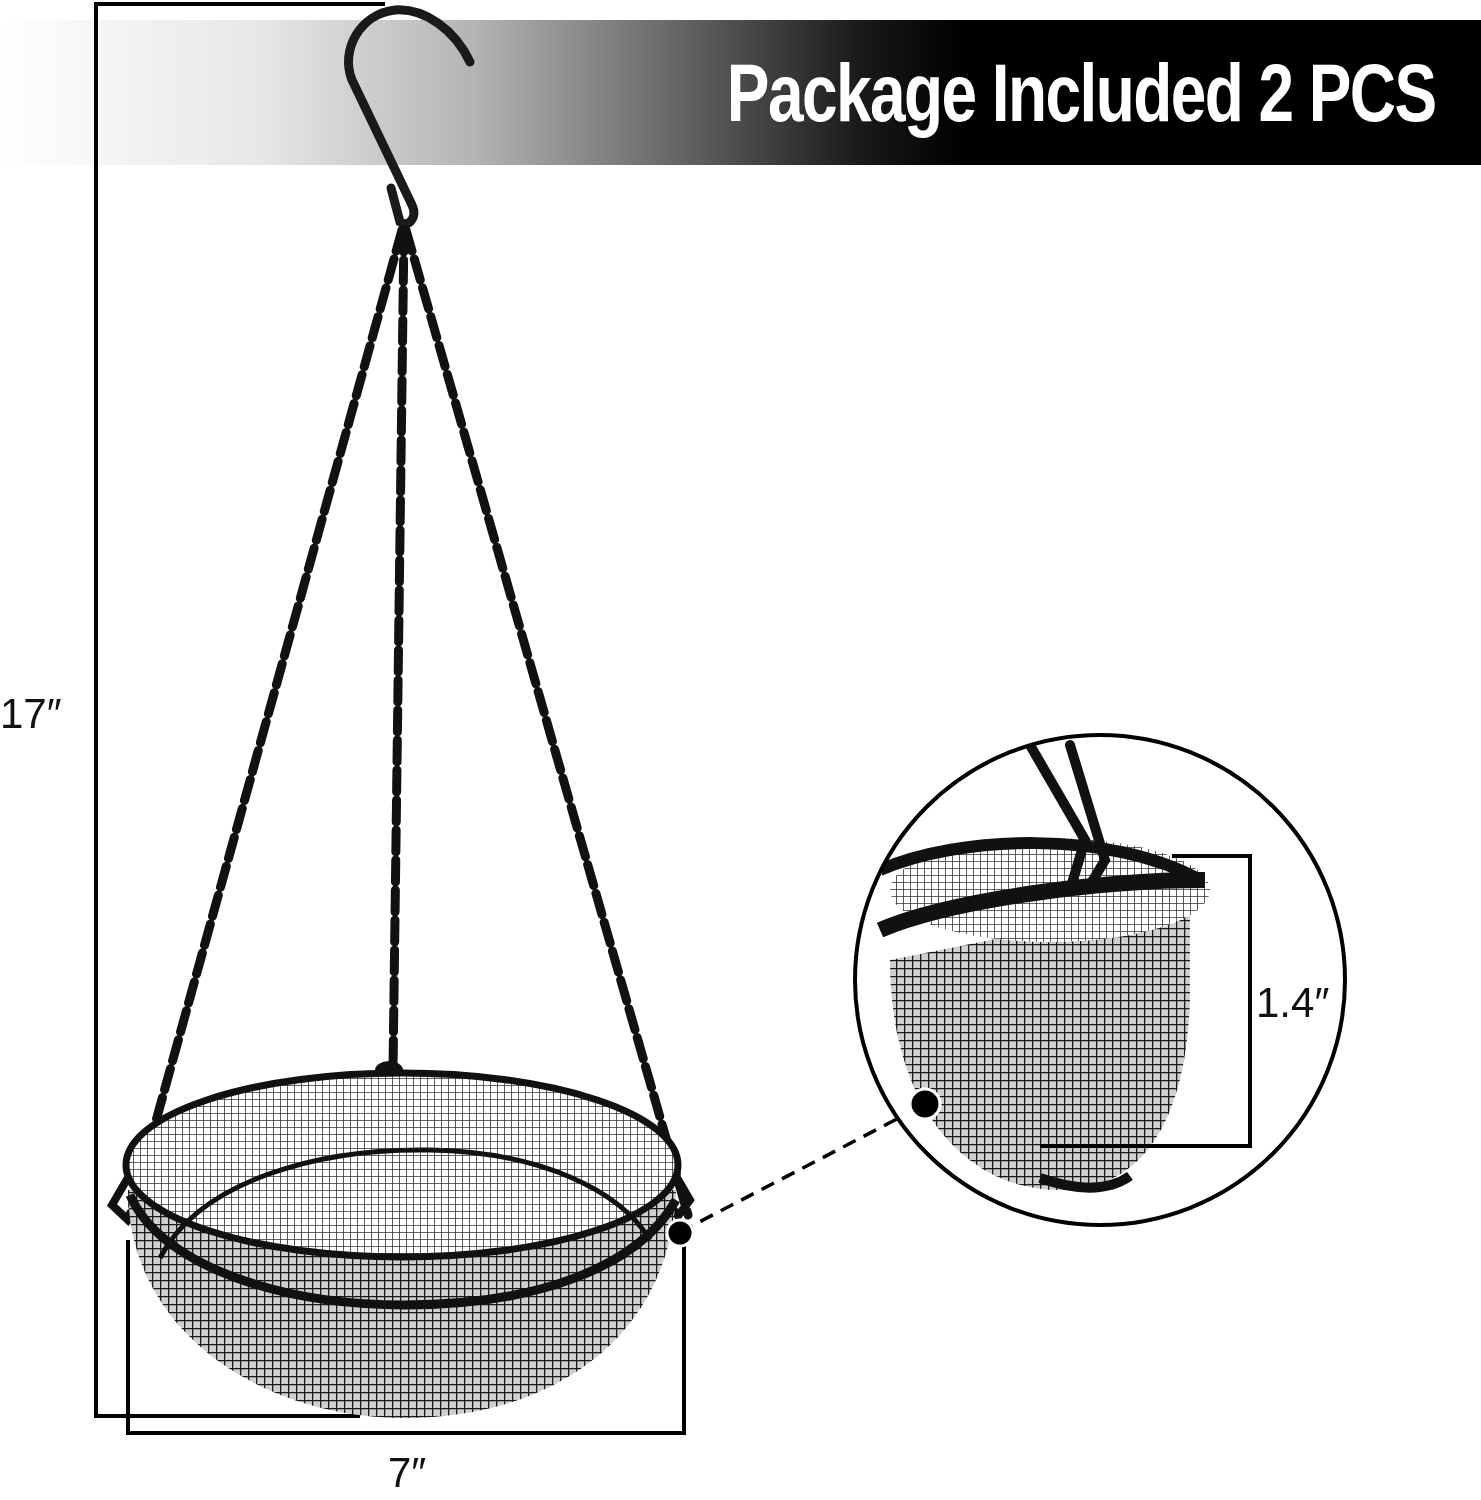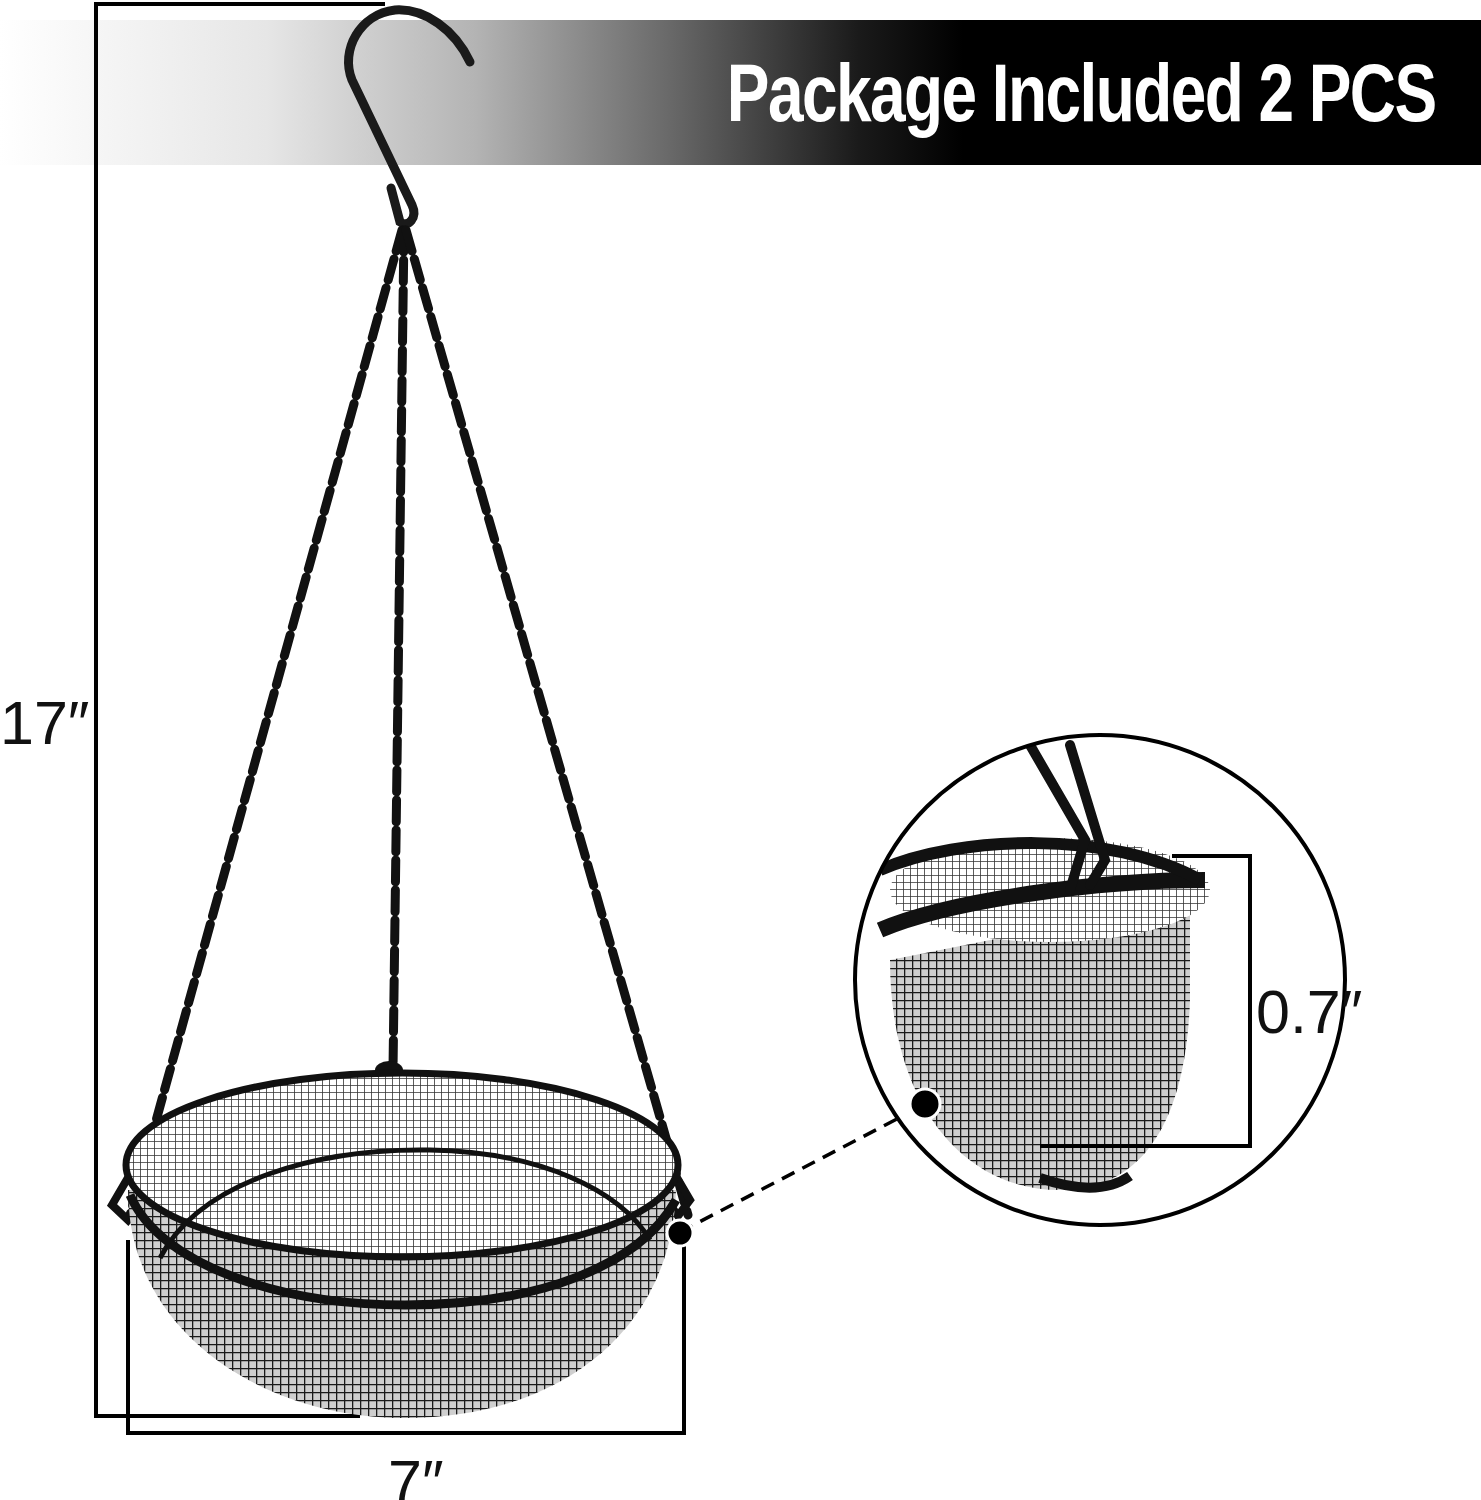--- a/index.html
+++ b/index.html
@@ -8,21 +8,21 @@
     position:absolute; left:0; top:20px; width:1481px; height:145px;
     background: linear-gradient(90deg, #ffffff 0%, #e6e6e6 18%, #b4b4b4 32%, #6a6a6a 45%, #1a1a1a 58%, #000000 65%, #000000 100%);
   }
   .banner-title {
     position:absolute; right:46px; top:20px; height:145px; line-height:145px;
     color:#ffffff; font-family:"Liberation Sans", sans-serif; font-weight:bold;
     font-size:82px; letter-spacing:-2px; transform:scaleX(0.78); transform-origin:right center;
     white-space:nowrap;
   }
   svg.art { position:absolute; left:0; top:0; }
-  .dim { position:absolute; color:#111; font-family:"Liberation Sans", sans-serif; font-size:61px; line-height:1; }
+  .dim { position:absolute; color:#111; font-family:"Liberation Sans", sans-serif; font-size:42px; line-height:1; }
   .dim-height { left:0px; top:693px; }
   .dim-width { left:388px; top:1452px; }
   .dim-depth { left:1256px; top:982px; }
 </style>
 </head>
 <body>
 
 <div class="banner"></div>
 <div class="banner-title">Package Included 2 PCS</div>
 
@@ -92,13 +92,13 @@
     <circle cx="925" cy="1104" r="15" fill="#000" stroke="#fff" stroke-width="3"></circle>
   </g>
 
   <g>
     <polyline points="1172,856 1250,856 1250,1146 1040,1146" fill="none" stroke="#000" stroke-width="4"></polyline>
   </g>
 </svg>
 
 <div class="dim dim-height">17″</div>
 <div class="dim dim-width">7″</div>
-<div class="dim dim-depth">0.7″</div>
+<div class="dim dim-depth">1.4″</div>
 
 </body></html>

